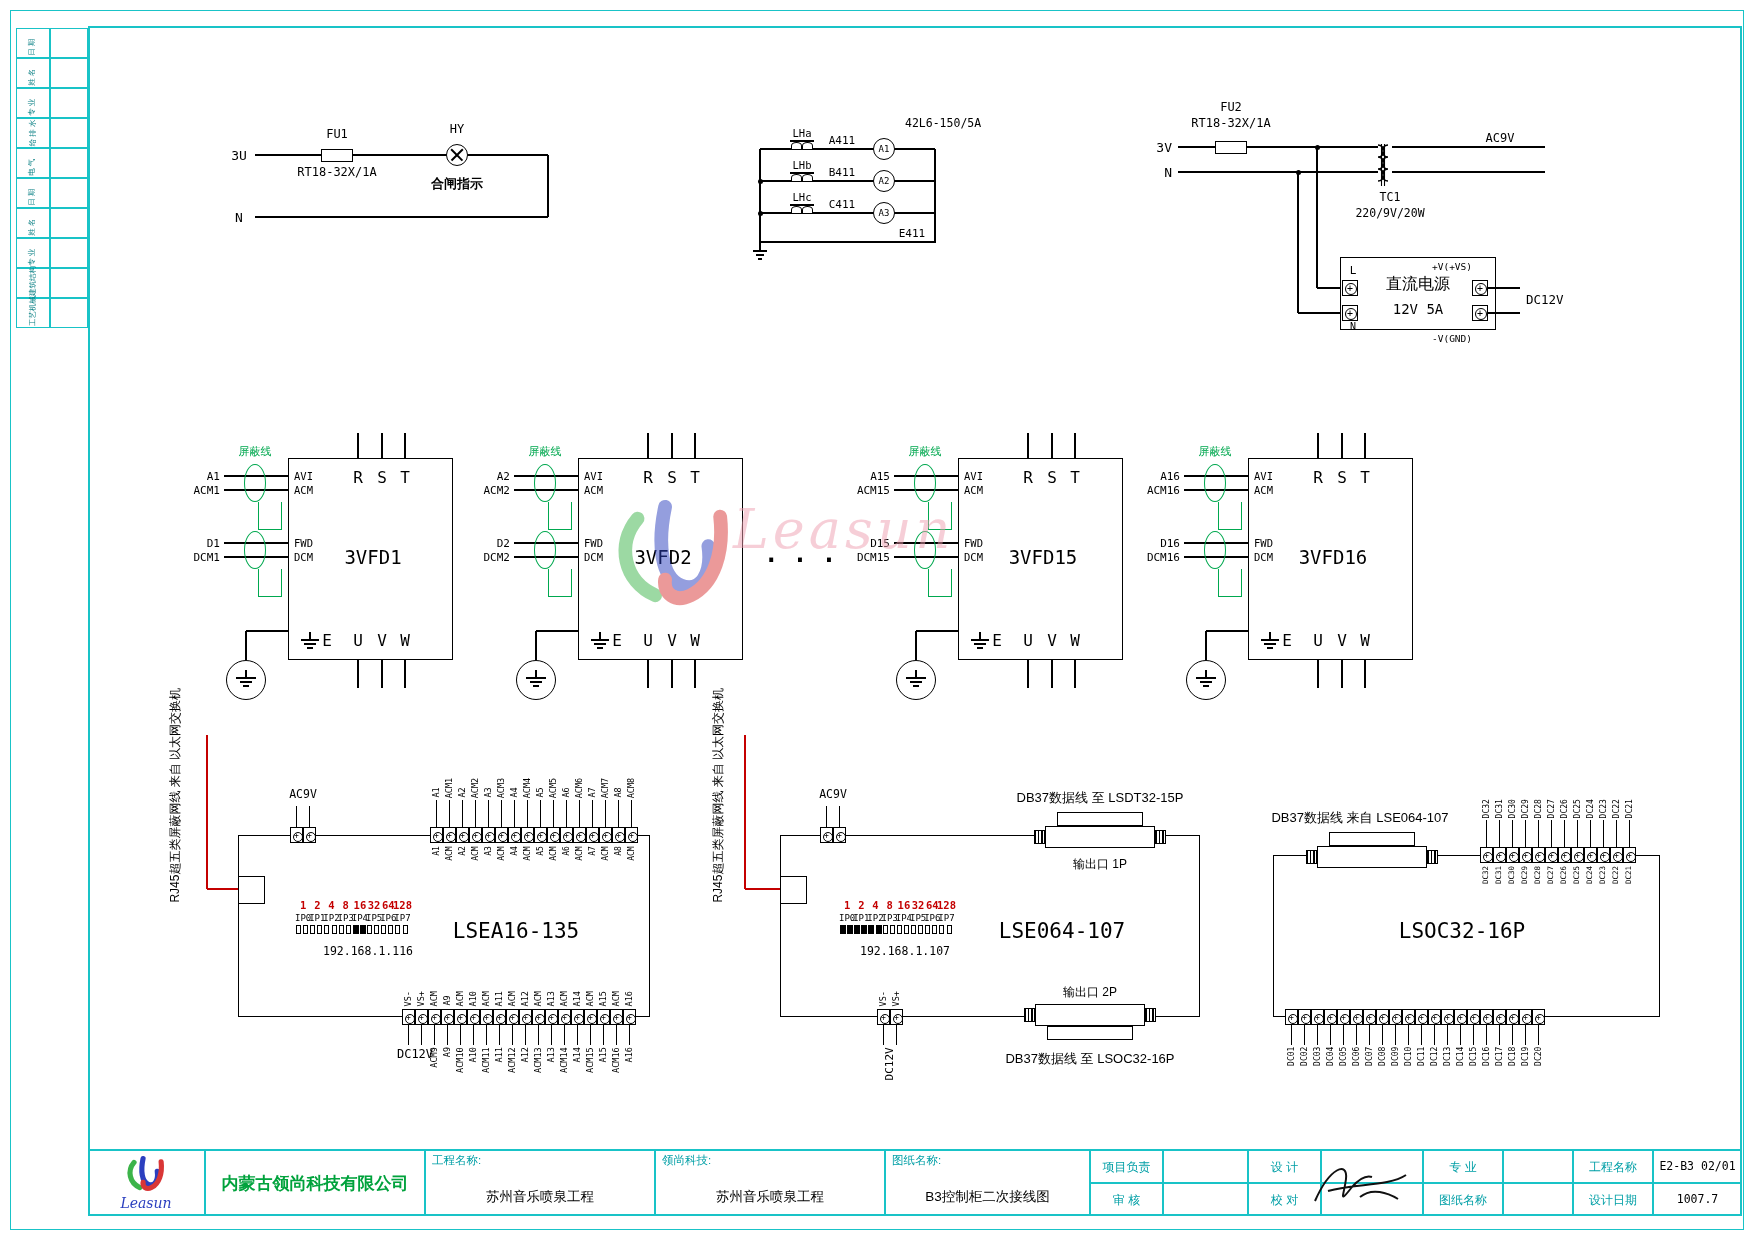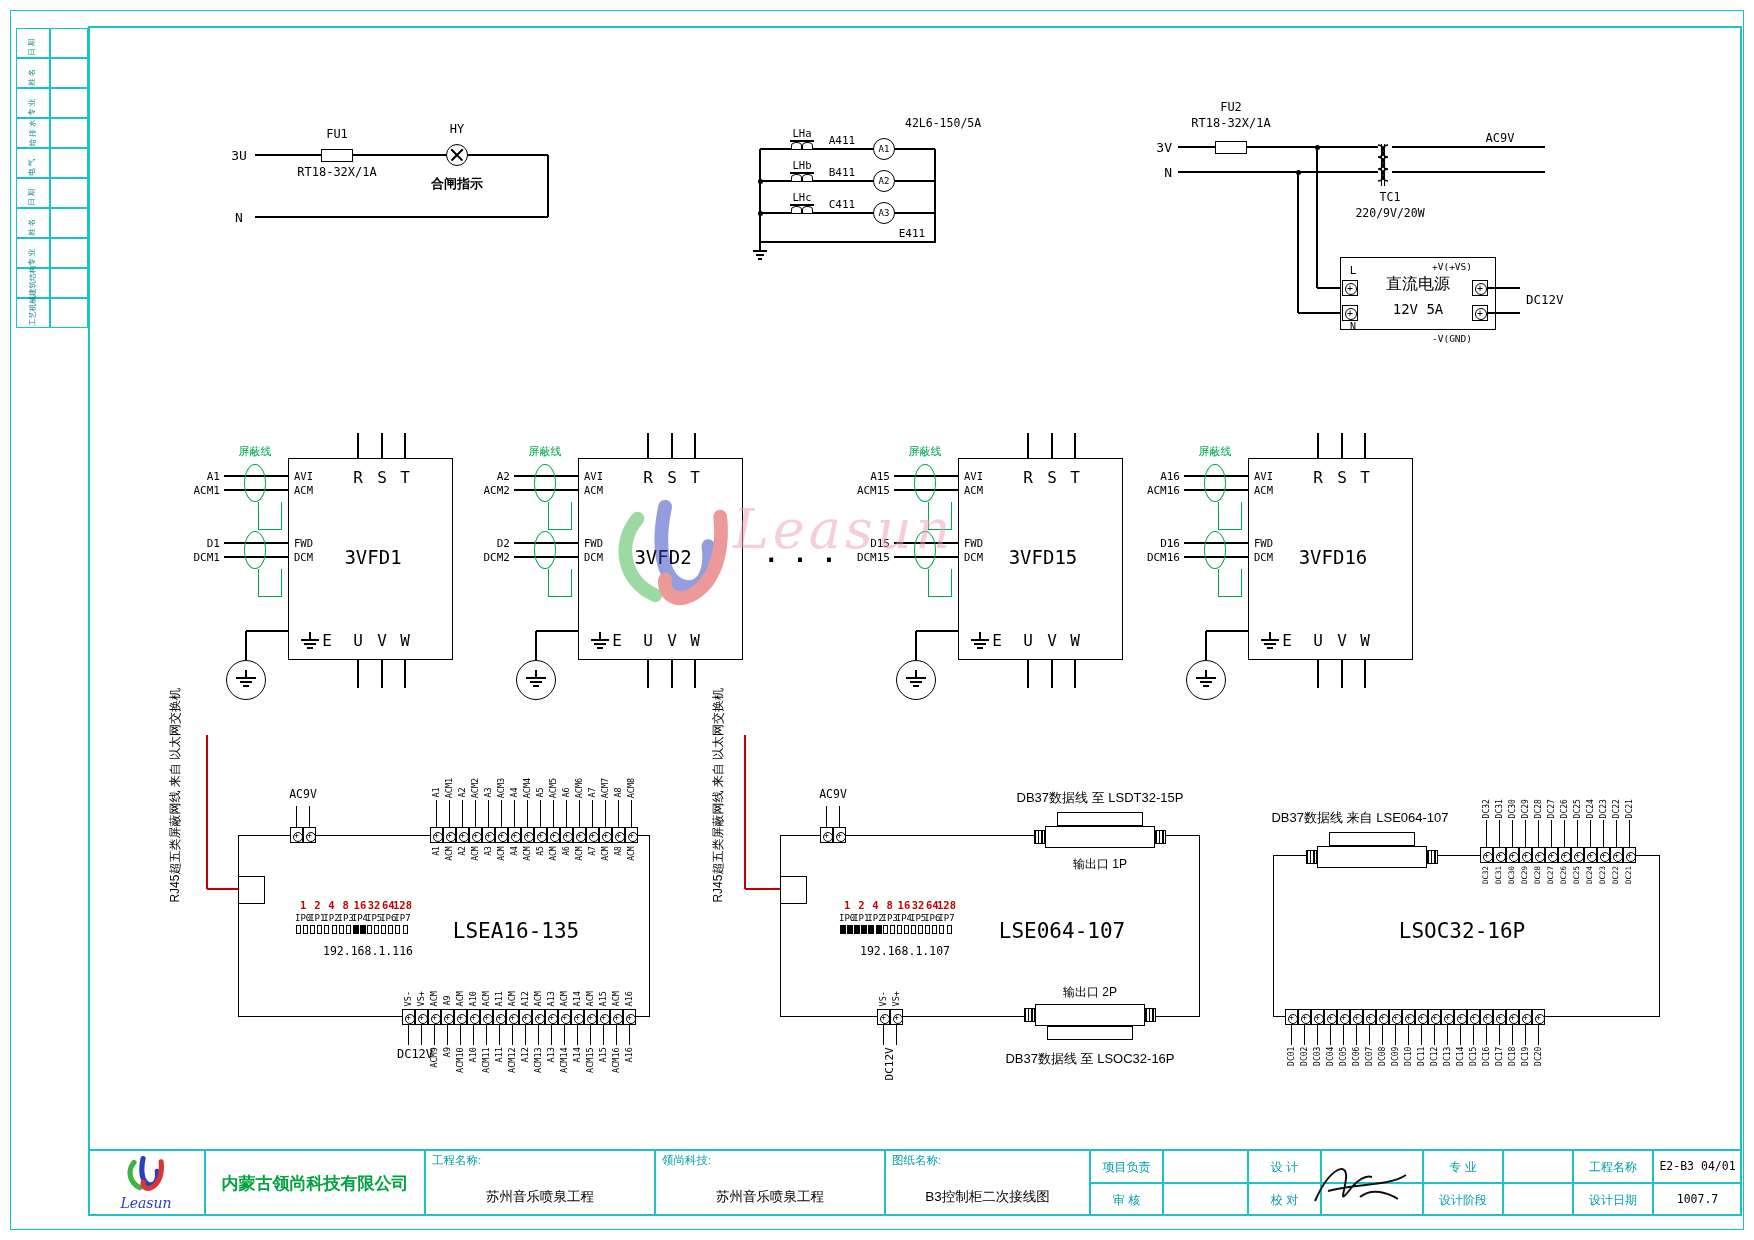--- a/index.html
+++ b/index.html
@@ -716,22 +716,22 @@
     <div style="position: absolute; left: 432px; top: 1153.25px; font-size: 11.5px; line-height: 15.5px; white-space: nowrap; color: rgb(0, 159, 166); font-family: &quot;Liberation Sans&quot;, sans-serif; font-weight: normal; font-style: normal; z-index: 2; transform: none;">工程名称:</div>
     <div style="position: absolute; left: 540px; top: 1188.25px; font-size: 13.5px; line-height: 17.5px; white-space: nowrap; color: rgb(0, 0, 0); font-family: &quot;Liberation Sans&quot;, sans-serif; font-weight: normal; font-style: normal; z-index: 2; transform: translateX(-50%);">苏州音乐喷泉工程</div>
     <div style="position: absolute; left: 662px; top: 1153.25px; font-size: 11.5px; line-height: 15.5px; white-space: nowrap; color: rgb(0, 159, 166); font-family: &quot;Liberation Sans&quot;, sans-serif; font-weight: normal; font-style: normal; z-index: 2; transform: none;">领尚科技:</div>
     <div style="position: absolute; left: 770px; top: 1188.25px; font-size: 13.5px; line-height: 17.5px; white-space: nowrap; color: rgb(0, 0, 0); font-family: &quot;Liberation Sans&quot;, sans-serif; font-weight: normal; font-style: normal; z-index: 2; transform: translateX(-50%);">苏州音乐喷泉工程</div>
     <div style="position: absolute; left: 892px; top: 1153.25px; font-size: 11.5px; line-height: 15.5px; white-space: nowrap; color: rgb(0, 159, 166); font-family: &quot;Liberation Sans&quot;, sans-serif; font-weight: normal; font-style: normal; z-index: 2; transform: none;">图纸名称:</div>
     <div style="position: absolute; left: 987.5px; top: 1188.25px; font-size: 13.5px; line-height: 17.5px; white-space: nowrap; color: rgb(0, 0, 0); font-family: &quot;Liberation Sans&quot;, sans-serif; font-weight: normal; font-style: normal; z-index: 2; transform: translateX(-50%);">B3控制柜二次接线图</div>
     <div style="position: absolute; left: 1126.5px; top: 1158.5px; font-size: 12px; line-height: 16px; white-space: nowrap; color: rgb(0, 159, 166); font-family: &quot;Liberation Sans&quot;, sans-serif; font-weight: normal; font-style: normal; z-index: 2; transform: translateX(-50%);">项目负责</div>
     <div style="position: absolute; left: 1284.5px; top: 1158.5px; font-size: 12px; line-height: 16px; white-space: nowrap; color: rgb(0, 159, 166); font-family: &quot;Liberation Sans&quot;, sans-serif; font-weight: normal; font-style: normal; z-index: 2; transform: translateX(-50%);">设  计</div>
     <div style="position: absolute; left: 1463px; top: 1158.5px; font-size: 12px; line-height: 16px; white-space: nowrap; color: rgb(0, 159, 166); font-family: &quot;Liberation Sans&quot;, sans-serif; font-weight: normal; font-style: normal; z-index: 2; transform: translateX(-50%);">专  业</div>
     <div style="position: absolute; left: 1613px; top: 1158.5px; font-size: 12px; line-height: 16px; white-space: nowrap; color: rgb(0, 159, 166); font-family: &quot;Liberation Sans&quot;, sans-serif; font-weight: normal; font-style: normal; z-index: 2; transform: translateX(-50%);">工程名称</div>
-    <div style="position: absolute; left: 1697.5px; top: 1158.75px; font-size: 11.5px; line-height: 15.5px; white-space: nowrap; color: rgb(0, 0, 0); font-family: &quot;DejaVu Sans Mono&quot;, monospace; font-weight: normal; font-style: normal; z-index: 2; transform: translateX(-50%);">E2-B3 04/01</div>
+    <div style="position: absolute; left: 1697.5px; top: 1158.75px; font-size: 11.5px; line-height: 15.5px; white-space: nowrap; color: rgb(0, 0, 0); font-family: &quot;DejaVu Sans Mono&quot;, monospace; font-weight: normal; font-style: normal; z-index: 2; transform: translateX(-50%);">E2-B3 02/01</div>
     <div style="position: absolute; left: 1126.5px; top: 1191.5px; font-size: 12px; line-height: 16px; white-space: nowrap; color: rgb(0, 159, 166); font-family: &quot;Liberation Sans&quot;, sans-serif; font-weight: normal; font-style: normal; z-index: 2; transform: translateX(-50%);">审  核</div>
     <div style="position: absolute; left: 1284.5px; top: 1191.5px; font-size: 12px; line-height: 16px; white-space: nowrap; color: rgb(0, 159, 166); font-family: &quot;Liberation Sans&quot;, sans-serif; font-weight: normal; font-style: normal; z-index: 2; transform: translateX(-50%);">校  对</div>
-    <div style="position: absolute; left: 1463px; top: 1191.5px; font-size: 12px; line-height: 16px; white-space: nowrap; color: rgb(0, 159, 166); font-family: &quot;Liberation Sans&quot;, sans-serif; font-weight: normal; font-style: normal; z-index: 2; transform: translateX(-50%);">设计阶段</div>
+    <div style="position: absolute; left: 1463px; top: 1191.5px; font-size: 12px; line-height: 16px; white-space: nowrap; color: rgb(0, 159, 166); font-family: &quot;Liberation Sans&quot;, sans-serif; font-weight: normal; font-style: normal; z-index: 2; transform: translateX(-50%);">图纸名称</div>
     <div style="position: absolute; left: 1613px; top: 1191.5px; font-size: 12px; line-height: 16px; white-space: nowrap; color: rgb(0, 159, 166); font-family: &quot;Liberation Sans&quot;, sans-serif; font-weight: normal; font-style: normal; z-index: 2; transform: translateX(-50%);">设计日期</div>
     <div style="position: absolute; left: 1697.5px; top: 1191.75px; font-size: 11.5px; line-height: 15.5px; white-space: nowrap; color: rgb(0, 0, 0); font-family: &quot;DejaVu Sans Mono&quot;, monospace; font-weight: normal; font-style: normal; z-index: 2; transform: translateX(-50%);">1007.7</div>
     <svg width="120" height="60" viewBox="0 0 120 60" style="position: absolute; left: 1300px; top: 1153px; z-index: 10;">
       <path d="M15,48 C30,14 48,8 46,26 C44,42 38,52 52,34 C60,25 66,22 72,24 M28,38 C55,30 88,34 106,22 M60,44 C72,34 88,40 98,46" fill="none" stroke="#111" stroke-width="2"></path>
     </svg>
   </div>
 
 </body></html>

